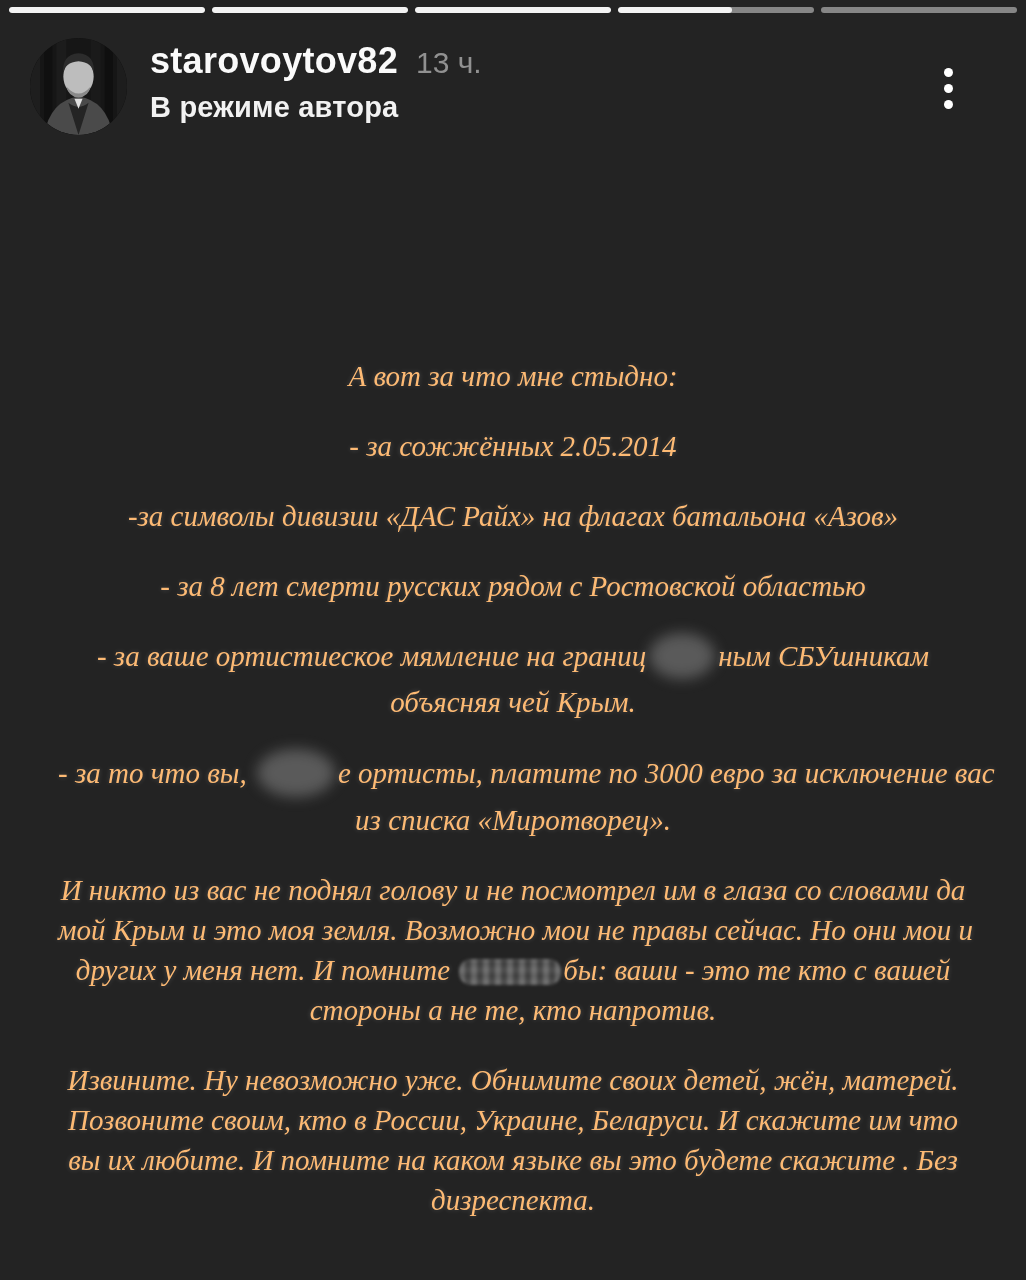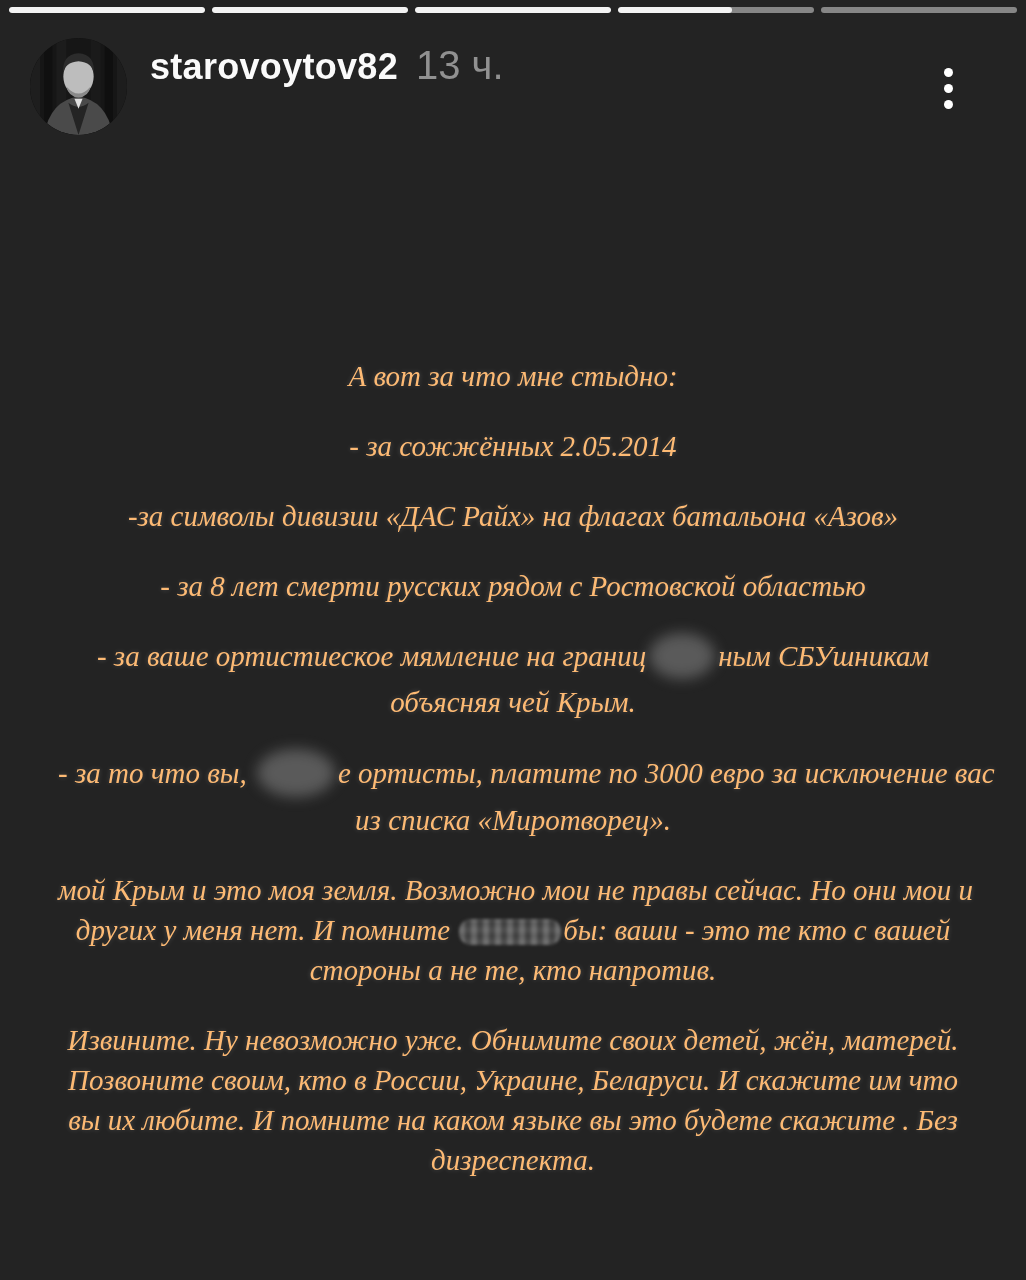--- a/index.html
+++ b/index.html
@@ -27,21 +27,21 @@
   .avatar{
     position:absolute;left:0;top:0;width:97px;height:97px;border-radius:50%;
     overflow:hidden;background:#141414;
   }
   .avatar svg{display:block;width:100%;height:100%;}
   .header-meta{position:absolute;left:120px;top:5px;}
   .username-row{display:flex;align-items:baseline;gap:18px;}
   .username{
     font-size:36px;font-weight:700;color:#fafafa;letter-spacing:.3px;line-height:36px;
   }
-  .timestamp{font-size:40px;font-weight:400;color:#919191;}
+  .timestamp{font-size:30px;font-weight:400;color:#919191;}
   .subtitle{
     margin-top:11px;font-size:29px;font-weight:700;color:#f2f2f2;letter-spacing:.2px;
   }
   .kebab{
     position:absolute;right:28px;top:20px;width:40px;height:60px;
     display:flex;flex-direction:column;align-items:center;justify-content:center;gap:7px;
     cursor:pointer;
   }
   .kebab .dot{width:9px;height:9px;border-radius:50%;background:#fff;}
   
@@ -122,20 +122,21 @@
           <path d="M33 36 Q31 16 48 15 Q65 16 63 36 Q62 24 48 23 Q34 24 33 36 Z" fill="#2c2c2c"></path>
           <path d="M36 48 Q48 62 60 48 Q58 58 48 59 Q38 58 36 48 Z" fill="#8a8a8a"></path>
         </g>
       </svg>
     </div>
     <div class="header-meta">
       <div class="username-row">
         <span class="username">starovoytov82</span>
         <span class="timestamp">13 ч.</span>
       </div>
+      <div class="subtitle">В режиме автора</div>
     </div>
     <div class="kebab">
       <span class="dot"></span>
       <span class="dot"></span>
       <span class="dot"></span>
     </div>
   </div>
 
   <div class="story-text">
       <div class="para">
@@ -152,20 +153,21 @@
       </div>
       <div class="para">
         <div class="line"><span>- за ваше ортистиеское мямление на границ</span><span class="censor light" style="width: 66px; height: 46px;"></span><span>ным СБУшникам</span></div>
         <div class="line"><span>объясняя чей Крым.</span></div>
       </div>
       <div class="para">
         <div class="line"><span>- за то что вы, </span><span class="censor light" style="width: 78px; height: 48px;"></span><span>е ортисты, платите по 3000 евро за исключение вас</span></div>
         <div class="line"><span>из списка «Миротворец».</span></div>
       </div>
       <div class="para">
+        <div class="line"><span>И никто из вас не поднял голову и не посмотрел им в глаза со словами да</span></div>
         <div class="line"><span>мой Крым и это моя земля. Возможно мои не правы сейчас. Но они мои и</span></div>
         <div class="line"><span>других у меня нет. И помните </span><span class="censor dark" style="width: 102px; height: 26px;"></span><span>бы: ваши - это те кто с вашей</span></div>
         <div class="line"><span>стороны а не те, кто напротив.</span></div>
       </div>
       <div class="para">
         <div class="line"><span>Извините. Ну невозможно уже. Обнимите своих детей, жён, матерей.</span></div>
         <div class="line"><span>Позвоните своим, кто в России, Украине, Беларуси. И скажите им что</span></div>
         <div class="line"><span>вы их любите. И помните на каком языке вы это будете скажите . Без</span></div>
         <div class="line"><span>дизреспекта.</span></div>
       </div>

